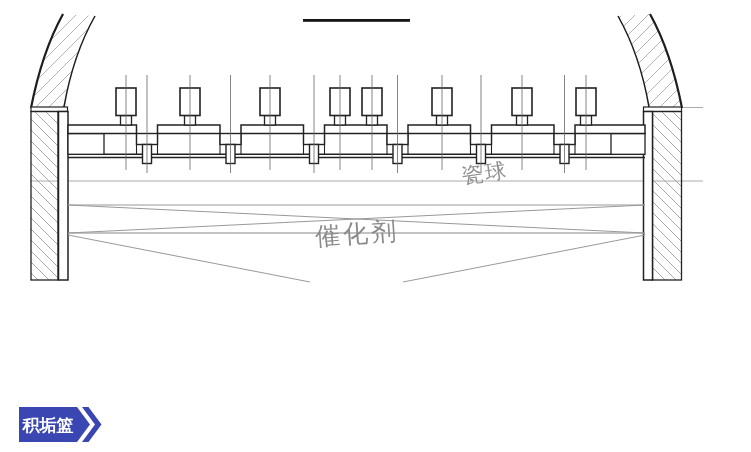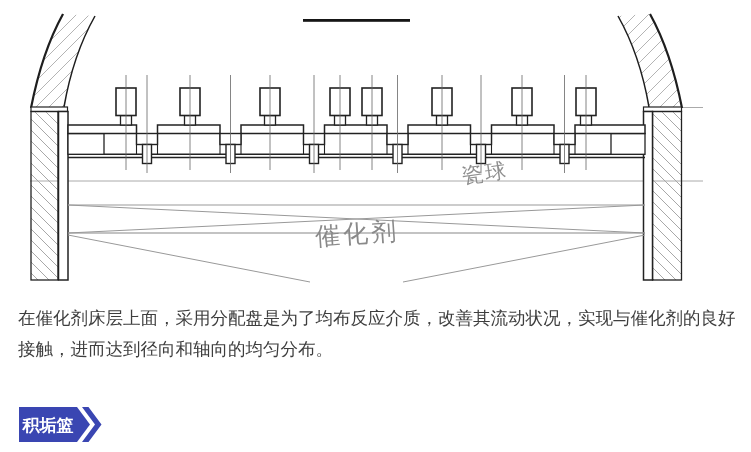--- a/index.html
+++ b/index.html
@@ -149,21 +149,20 @@
         <line x1="442" y1="75" x2="442" y2="170"></line>
         <line x1="522" y1="75" x2="522" y2="170"></line>
         <line x1="586" y1="75" x2="586" y2="170"></line>
       </g>
     </g>
 
     <text x="485" y="180" font-size="21" fill="#8f8f8f" text-anchor="middle" letter-spacing="2" transform="rotate(-8 485 172)" font-family="&quot;Liberation Sans&quot;,sans-serif">瓷球</text>
     <text x="357" y="242" font-size="25" fill="#8a8a8a" text-anchor="middle" letter-spacing="3" transform="rotate(-4 357 232)" font-family="&quot;Liberation Sans&quot;,sans-serif">催化剂</text>
   </svg>
 
-  <p class="para">在催化剂床层上面，采用分配盘是为了均布反应介质，改善其流动状况，实现与催化剂的良好接触，进而达到径向和轴向的均匀分布。</p>
 
   <svg class="badge" width="110" height="44" viewBox="0 0 110 44" xmlns="http://www.w3.org/2000/svg">
     <polygon points="7,5 65,5 78,22.5 65,40 7,40" fill="#3a46b2"></polygon>
     <polygon points="70,5 76.5,5 89.5,22.5 76.5,40 70,40 83,22.5" fill="#3a46b2"></polygon>
     <text x="36" y="29" font-size="17" font-weight="bold" fill="#ffffff" text-anchor="middle" font-family="&quot;Liberation Sans&quot;,sans-serif">积垢篮</text>
   </svg>
 
 </div>
 
 </body></html>

